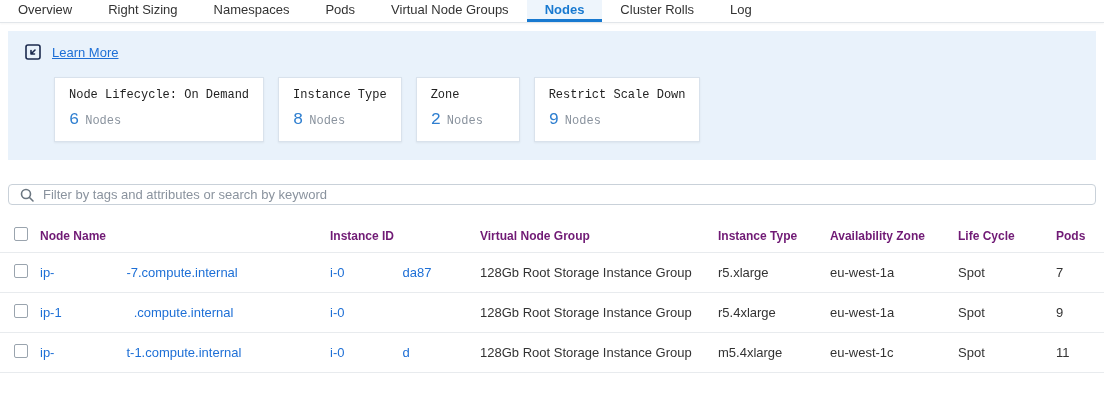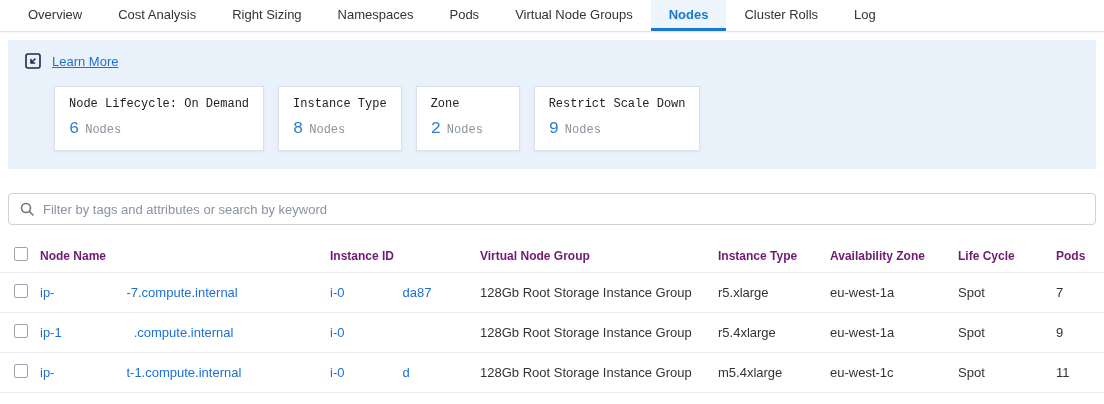--- a/index.html
+++ b/index.html
@@ -1,40 +1,40 @@
 <!DOCTYPE html>
 <html><head>
 <meta charset="utf-8">
 <style>
   * { margin:0; padding:0; box-sizing:border-box; }
   html,body { width:1104px; height:404px; overflow:hidden; background:#fff;
     font-family:"Liberation Sans", sans-serif; color:#333; font-size:13px; }
 
   
-  .tabbar { display:flex; align-items:stretch; height:32px; border-bottom:1px solid #e2e6ea;
-    padding-left:10px; background:#fff; box-shadow:0 1px 2px rgba(0,0,0,0.04); }
+  .tabbar { display:flex; align-items:stretch; height:23px; border-bottom:1px solid #e2e6ea;
+    background:#fff; box-shadow:0 1px 2px rgba(0,0,0,0.04); }
   .tab { display:flex; align-items:center; padding:0 18px; cursor:pointer;
     color:#333; font-size:13px; border-bottom:3px solid transparent; white-space:nowrap; }
   .tab.active { color:#1879d0; border-bottom-color:#1879d0; background:#eef5fc; font-weight:bold; }
 
   
   .banner { margin:8px 8px 0 8px; background:#e9f2fb; padding:12px 16px 18px 16px; }
   .banner-head { display:flex; align-items:center; gap:10px; }
   .banner-icon { width:18px; height:18px; flex:0 0 auto; }
   .banner-msg { font-weight:bold; color:#222; font-size:13px; }
   .banner-link { color:#1d6fd6; text-decoration:underline; font-size:13px; cursor:pointer; }
   .cards { display:flex; gap:14px; margin:16px 0 0 30px;font-family:Liberation Mono, monospace; }
   .card { background:#fff; border:1px solid #d9e2ec; box-shadow:0 1px 2px rgba(0,0,0,0.06);
     padding:10px 14px 12px 14px; min-width:104px; cursor:pointer; }
   .card-title { font-size:12px; color:#222; margin-bottom:8px; white-space:nowrap; }
   .card-count { font-size:17px; color:#2f7fd0; display:inline-block; margin-right:6px; }
   .card-unit { font-size:12px; color:#8a939e; }
 
   
-  .searchbox { margin:24px 8px 0 8px; height:32px; border:1px solid #c9d1d9; border-radius:4px;
+  .searchbox { margin:24px 8px 0 8px; height:21px; border:1px solid #c9d1d9; border-radius:4px;
     display:flex; align-items:center; padding:0 10px; background:#fff; }
   .search-icon { width:16px; height:16px; margin-right:8px; flex:0 0 auto; }
   .searchbox input { border:none; outline:none; flex:1; font-size:13px;
     font-family:"Liberation Sans", sans-serif; color:#333; background:transparent; }
   .searchbox input::placeholder { color:#8a939e; }
 
   
   .table { margin-top:14px; }
   .trow { display:grid; grid-template-columns:40px 290px 150px 238px 112px 128px 98px 1fr;
     align-items:center; border-bottom:1px solid #e8ebee; min-height:40px; }
@@ -45,21 +45,20 @@
     display:inline-block; background:#fff; cursor:pointer; }
   .link { color:#1d6fd6; cursor:pointer; }
   .gap-name { display:inline-block; width:72px; }
   .gap-id { display:inline-block; width:58px; }
 </style>
 </head>
 <body>
 
 <div class="tabbar">
   <div class="tab">Overview</div>
-  <div class="tab">Cost Analysis</div>
   <div class="tab">Right Sizing</div>
   <div class="tab">Namespaces</div>
   <div class="tab">Pods</div>
   <div class="tab">Virtual Node Groups</div>
   <div class="tab active">Nodes</div>
   <div class="tab">Cluster Rolls</div>
   <div class="tab">Log</div>
 </div>
 
 <div class="banner">

